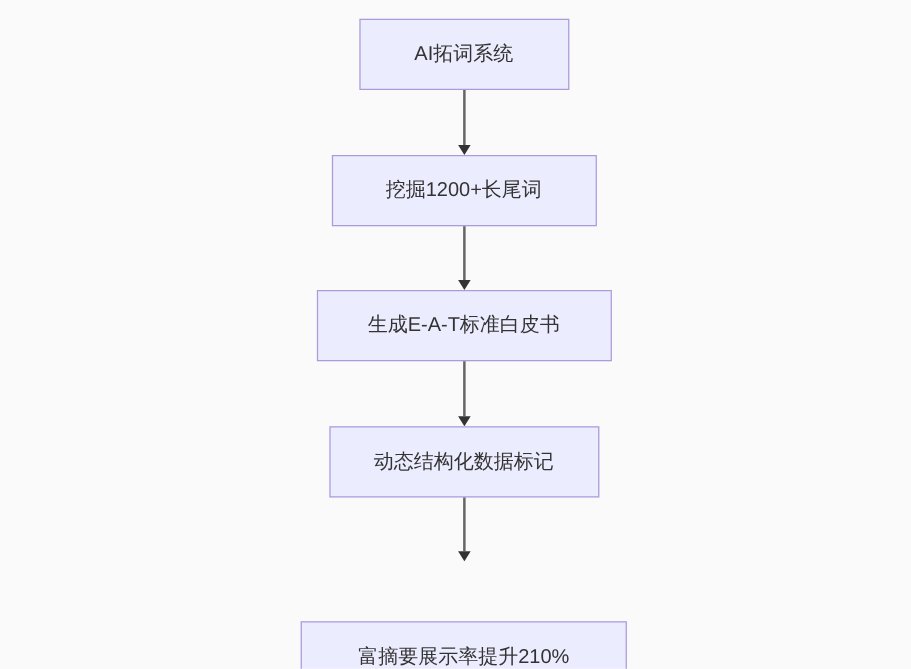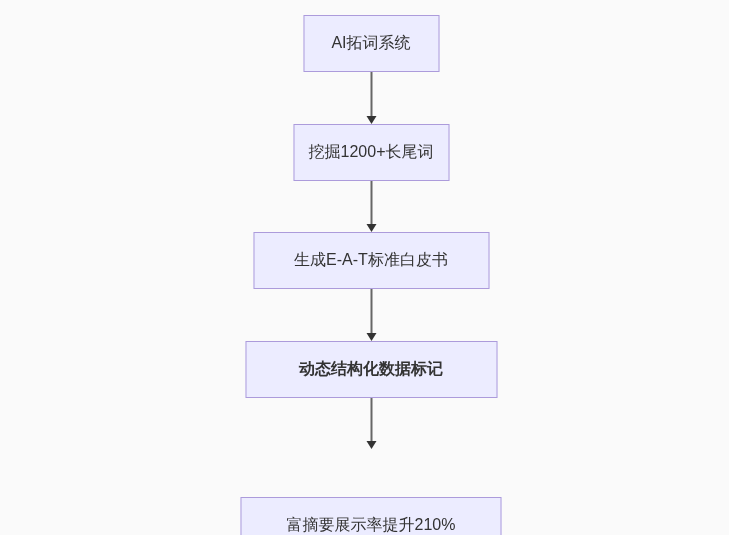--- a/index.html
+++ b/index.html
@@ -33,24 +33,24 @@
     height: 57px;
     border: 1.5px solid var(--node-border);
     background: var(--node-fill);
     color: var(--text);
     font-size: 16px;
     display: flex;
     align-items: center;
     justify-content: center;
     flex: none;
   }
-  .node-0 { width: 136px; }
-  .node-1 { width: 156px; }
+  .node-0 { width: 168px; }
+  .node-1 { width: 212px; }
   .node-2 { width: 236px; }
-  .node-3 { width: 252px; font-weight: bold; }
+  .node-3 { width: 216px; }
   .node-4 { width: 261px; margin-top: 48px; }
   .arrow {
     height: 51.5px;
     width: 12px;
     display: flex;
     flex-direction: column;
     align-items: center;
     flex: none;
   }
   .arrow .line {

